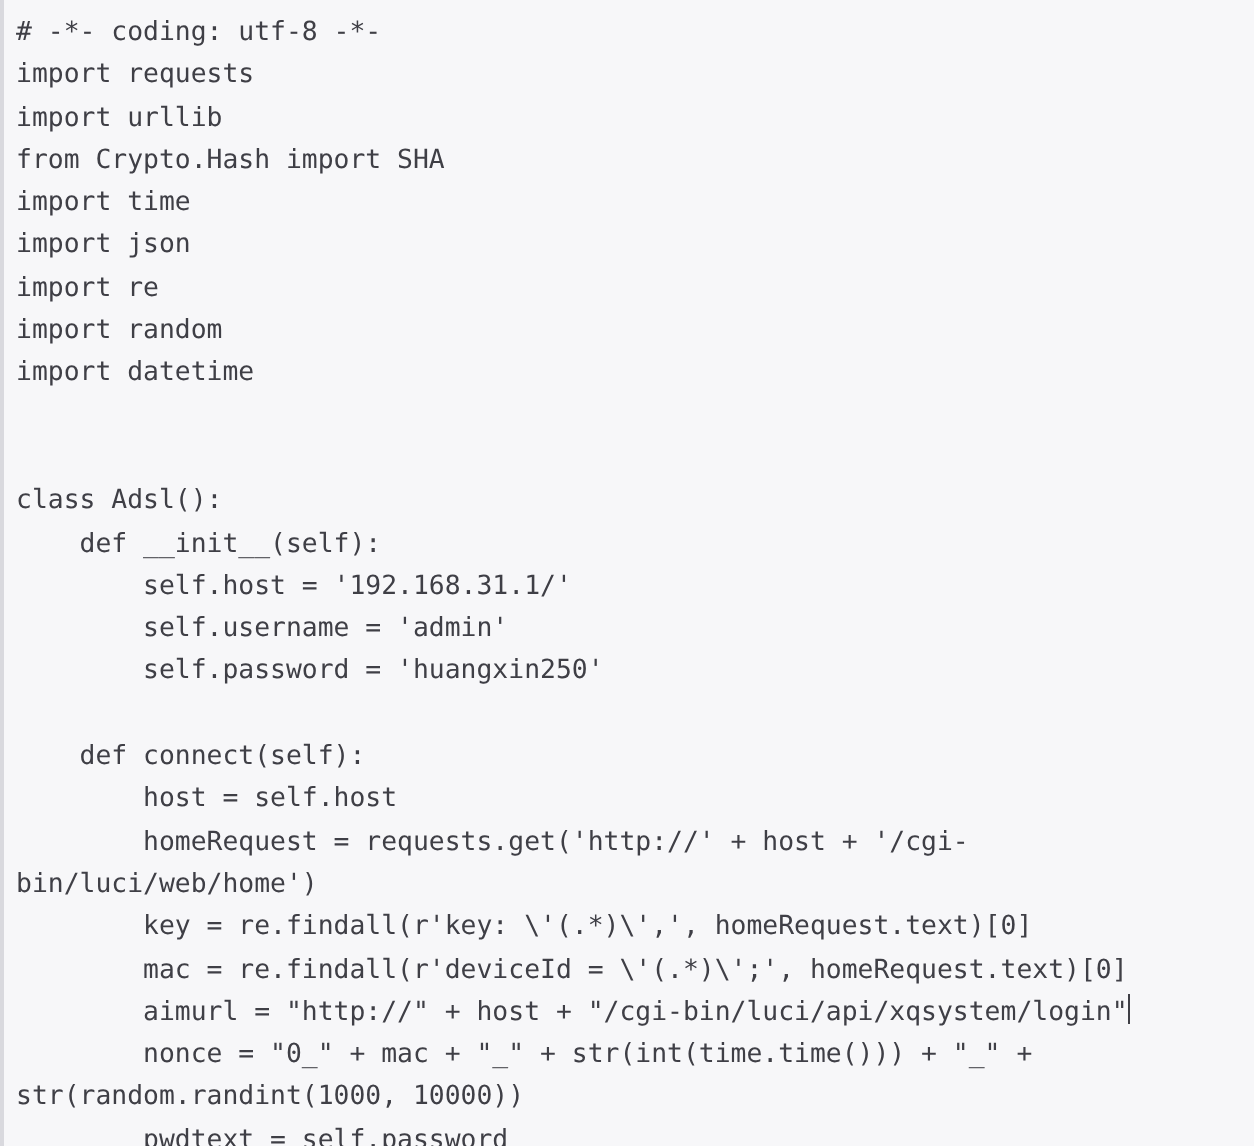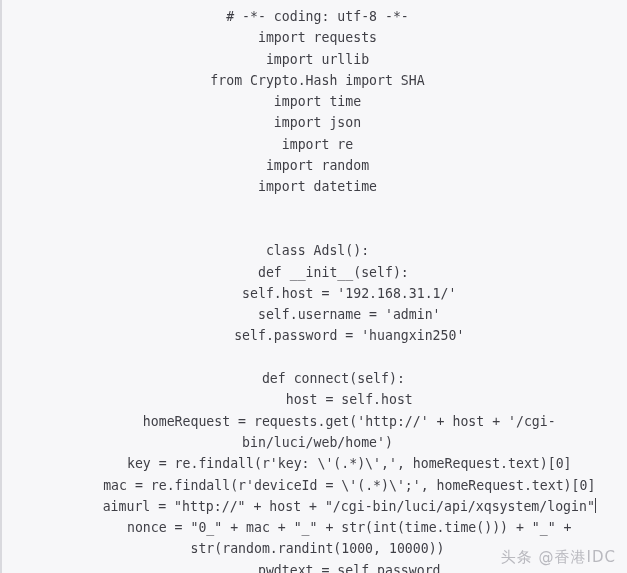--- a/index.html
+++ b/index.html
@@ -7,21 +7,20 @@
     padding: 0;
     background: #ffffff;
   }
   #screenshot {
     position: relative;
     width: 627px;
     height: 573px;
     background: #f7f7f9;
     overflow: hidden;
     font-family: "DejaVu Sans Mono", "Liberation Mono", monospace;
-    text-align: center;
   }
   
   #left-rule {
     position: absolute;
     left: 0;
     top: 0;
     width: 2px;
     height: 573px;
     background: #d9d9de;
   }
@@ -70,15 +69,14 @@
 </style>
 </head>
 <body>
 
 <div id="screenshot">
 
   <div id="left-rule"></div>
 
   <pre id="code-block"><code><span class="code-line"># -*- coding: utf-8 -*-</span><span class="code-line">import requests</span><span class="code-line">import urllib</span><span class="code-line">from Crypto.Hash import SHA</span><span class="code-line">import time</span><span class="code-line">import json</span><span class="code-line">import re</span><span class="code-line">import random</span><span class="code-line">import datetime</span><span class="code-line blank"></span><span class="code-line blank"></span><span class="code-line">class Adsl():</span><span class="code-line">    def __init__(self):</span><span class="code-line">        self.host = '192.168.31.1/'</span><span class="code-line">        self.username = 'admin'</span><span class="code-line">        self.password = 'huangxin250'</span><span class="code-line blank"></span><span class="code-line">    def connect(self):</span><span class="code-line">        host = self.host</span><span class="code-line">        homeRequest = requests.get('http://' + host + '/cgi-</span><span class="code-line">bin/luci/web/home')</span><span class="code-line">        key = re.findall(r'key: \'(.*)\',', homeRequest.text)[0]</span><span class="code-line">        mac = re.findall(r'deviceId = \'(.*)\';', homeRequest.text)[0]</span><span class="code-line"><span>        aimurl = "http://" + host + "/cgi-bin/luci/api/xqsystem/login"</span><span class="caret"></span></span><span class="code-line">        nonce = "0_" + mac + "_" + str(int(time.time())) + "_" +</span><span class="code-line">str(random.randint(1000, 10000))</span><span class="code-line">        pwdtext = self.password</span></code></pre>
 
-  <div id="watermark">头条 @香港IDC</div>
 
 </div>
 
 </body></html>

